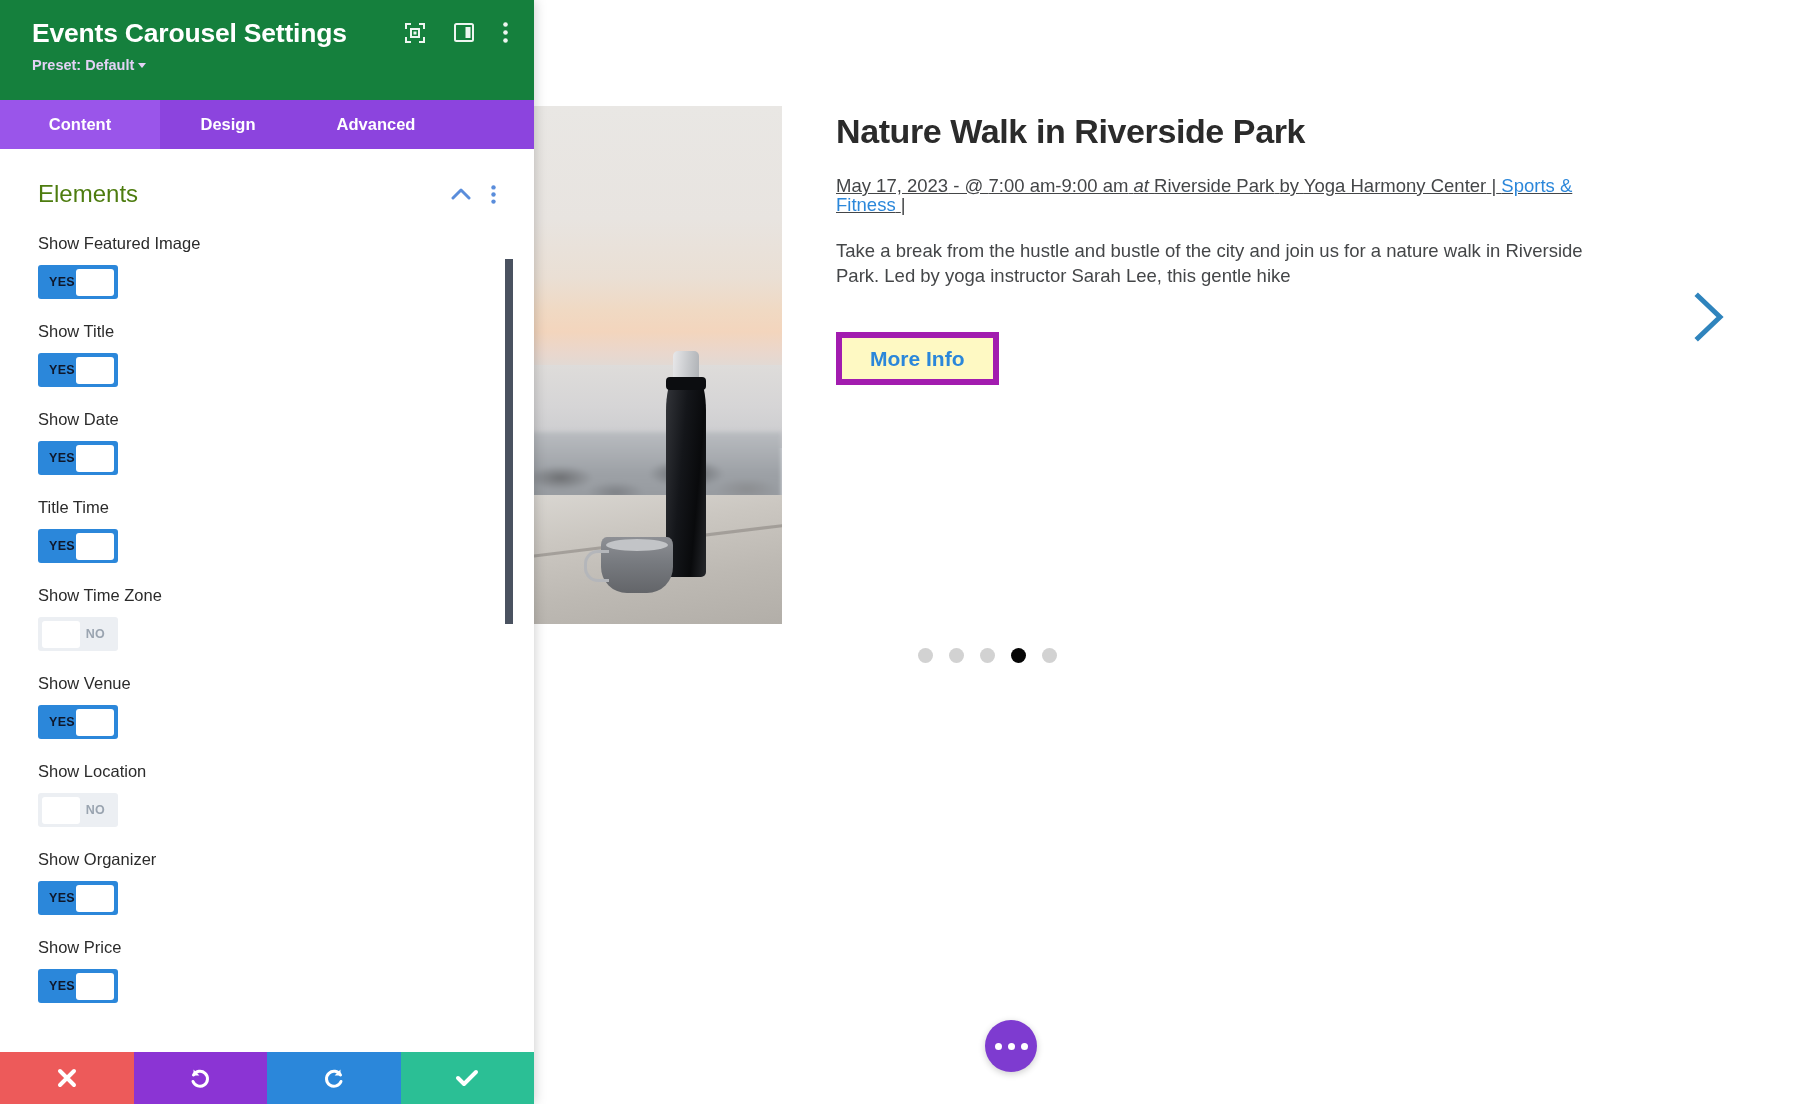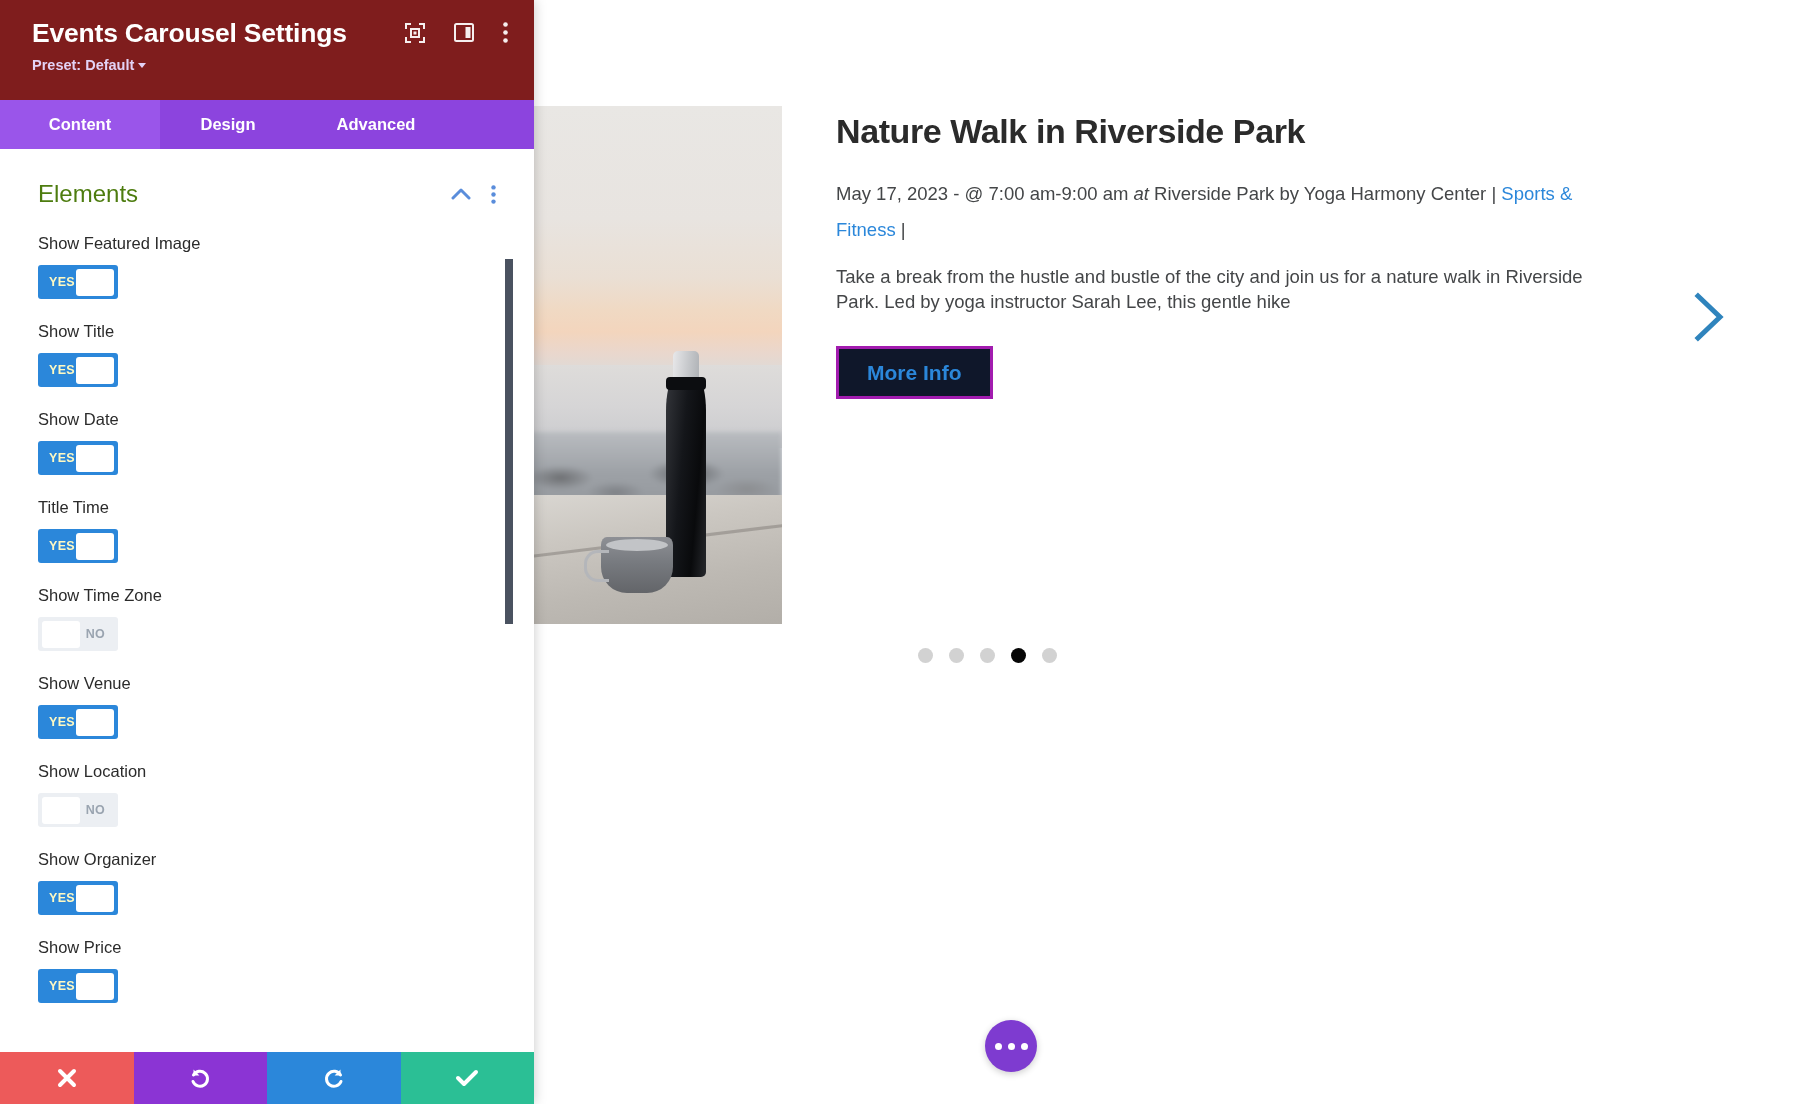--- a/index.html
+++ b/index.html
@@ -15,21 +15,21 @@
     position: absolute; left: 0; top: 0;
     width: 534px; height: 1104px;
     background: #ffffff;
     display: flex; flex-direction: column;
     z-index: 40;
     box-shadow: 0 0 12px rgba(0,0,0,.22);
   }
 
   
   #panel-header {
-    background: #7f1d1d;
+    background: #15803d;
     height: 100px;
     padding: 18px 26px 0 32px;
     position: relative;
     flex: 0 0 auto;
   }
   #panel-title {
     color: #ffffff;
     font-size: 26.5px;
     font-weight: bold;
     letter-spacing: -.2px;
@@ -116,21 +116,21 @@
     position: relative;
     user-select: none;
   }
   .toggle.on  { background: #2b87da; justify-content: flex-start; }
   .toggle.off { background: #eceff3; justify-content: flex-end; padding-left: 28px; }
   .toggle .tgl-text {
     font-size: 12.5px;
     font-weight: bold;
     letter-spacing: .3px;
   }
-  .toggle.on .tgl-text  { color: #fef9c3;  margin-left: 11px; }
+  .toggle.on .tgl-text  { color: #0f172a;  margin-left: 11px; }
   .toggle.off .tgl-text { color: #9aa4b0;  margin-right: 13px; }
   .toggle .knob {
     position: absolute;
     width: 38px; height: 27px;
     background: #ffffff;
     border-radius: 3px;
     top: 3.5px;
   }
   .toggle.on .knob  { right: 4px; }
   .toggle.off .knob { left: 4px; }
@@ -274,42 +274,44 @@
     font-size: 34px;
     font-weight: bold;
     color: #2b2b2b;
     letter-spacing: -.4px;
     line-height: 42px;
     margin-bottom: 24px;
   }
   #event-meta {
     font-size: 18.5px;
     color: #444648;
-    line-height: 36px;
+    line-height: 19px;
     max-width: 745px;
-    margin-bottom: 16px;
+    margin-bottom: 24px;
+    text-decoration: underline;
   }
   #event-meta .at-word { font-style: italic; }
   #event-meta .cat-link { color: #2b87da; cursor: pointer; }
   #event-excerpt {
     font-size: 18.5px;
     color: #444648;
     line-height: 25px;
     max-width: 760px;
     margin-bottom: 32px;
   }
   #more-info-button {
     display: inline-flex; align-items: center; justify-content: center;
     height: 53px; padding: 0 28px;
-    border: 3px solid #a21caf;
+    border: 6px solid #a21caf;
     color: #2b87da;
     font-size: 21px;
     font-weight: bold;
-    background: #0f172a;
-    cursor: pointer;
+    background: #fef9c3;
+    cursor: pointer;
+    margin-top: 12px;
   }
 
   
   #carousel-next {
     position: absolute;
     left: 1690px; top: 290px;
     cursor: pointer;
     line-height: 0;
     z-index: 15;
   }

